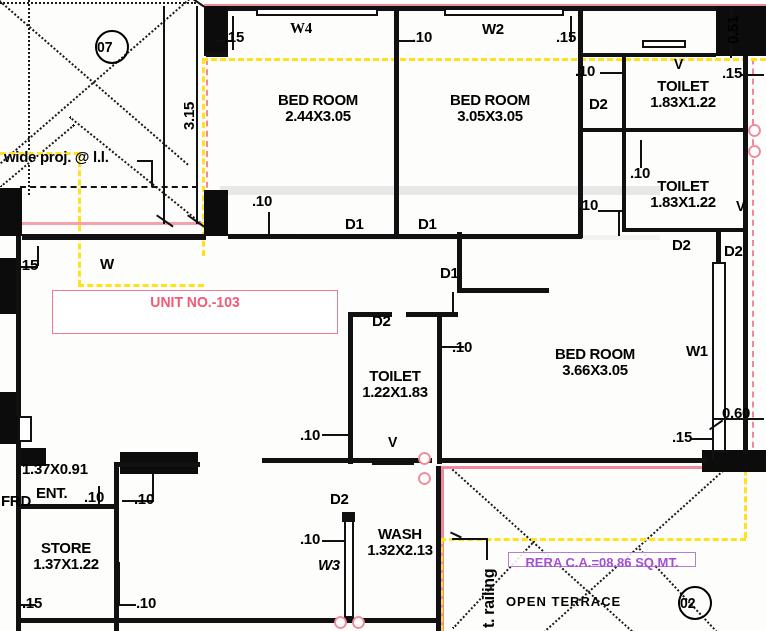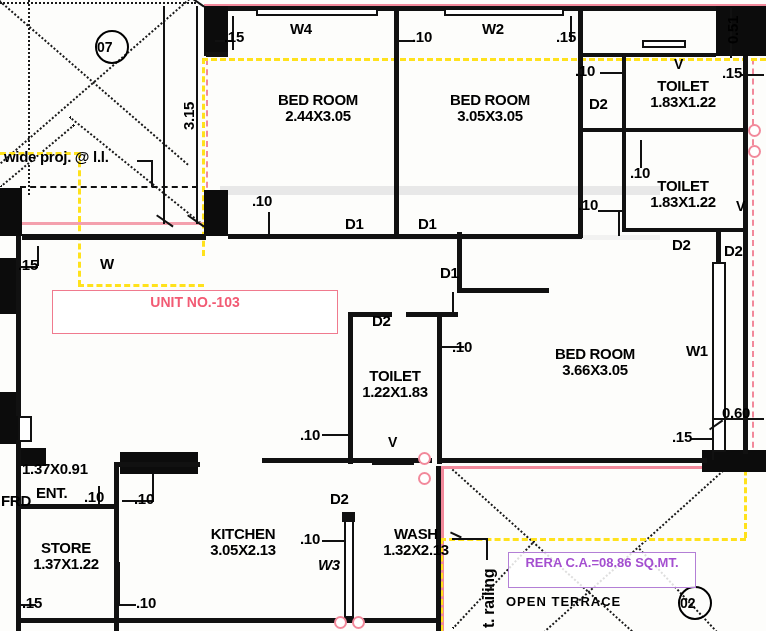--- a/index.html
+++ b/index.html
@@ -232,42 +232,38 @@
     <span>TOILET</span><br>
     <span>1.83X1.22</span>
   </div>
 
   <div class="lbl rm" style="left:350px;top:368px;width:90px;">
     <span>TOILET</span><br>
     <span>1.22X1.83</span>
   </div>
 
 
-  <div class="lbl rm" style="left:178px;top:526px;width:130px;">
-    <span>KITCHEN</span><br>
-    <span>3.05X2.13</span>
-  </div>
-
-  <div class="lbl rm" style="left:360px;top:526px;width:80px;margin-left:16px;">
+
+  <div class="lbl rm" style="left:360px;top:526px;width:80px;">
     <span>WASH</span><br>
     <span>1.32X2.13</span>
   </div>
 
   <div class="lbl rm" style="left:18px;top:540px;width:96px;">
     <span>STORE</span><br>
     <span>1.37X1.22</span>
   </div>
 
   <div class="lbl dim" style="left:22px;top:460px;">1.37X0.91</div>
   <div class="lbl dim" style="left:36px;top:484px;">ENT.</div>
   <div class="lbl dim" style="left:1px;top:492px;">FRD</div>
 
   <div class="lbl" style="left:506px;top:594px;font-size:13px;letter-spacing:1px;">OPEN TERRACE</div>
 
-  <div class="lbl dim" style="left:290px;top:20px;">W4</div>
+  <div class="lbl dim" style="left:290px;top:20px;font-family:Liberation Serif, serif;">W4</div>
   <div class="lbl dim" style="left:482px;top:20px;">W2</div>
   <div class="lbl dim" style="left:686px;top:342px;">W1</div>
   <div class="lbl dim" style="left:318px;top:556px;font-style:italic;">W3</div>
   <div class="lbl dim" style="left:100px;top:255px;">W</div>
 
   <div class="lbl dim" style="left:345px;top:215px;">D1</div>
   <div class="lbl dim" style="left:418px;top:215px;">D1</div>
   <div class="lbl dim" style="left:440px;top:264px;">D1</div>
 
   <div class="lbl dim" style="left:589px;top:95px;">D2</div>
@@ -309,15 +305,15 @@
   </div>
   <div class="circ" style="left:678px;top:586px;width:30px;height:30px;">
     <span>02</span>
   </div>
 
   <div class="box-red" style="left:52px;top:290px;width:286px;height:44px;">
     <div>UNIT NO.-103</div>
   </div>
 
 
-  <div class="box-purple" style="left:508px;top:552px;width:188px;height:36px;font-size:13px;line-height:19px;">RERA C.A.=08.86 SQ.MT.</div>
+  <div class="box-purple" style="left:508px;top:552px;width:188px;height:15px;font-size:13px;line-height:19px;">RERA C.A.=08.86 SQ.MT.</div>
 
 </div>
 
 </body></html>

